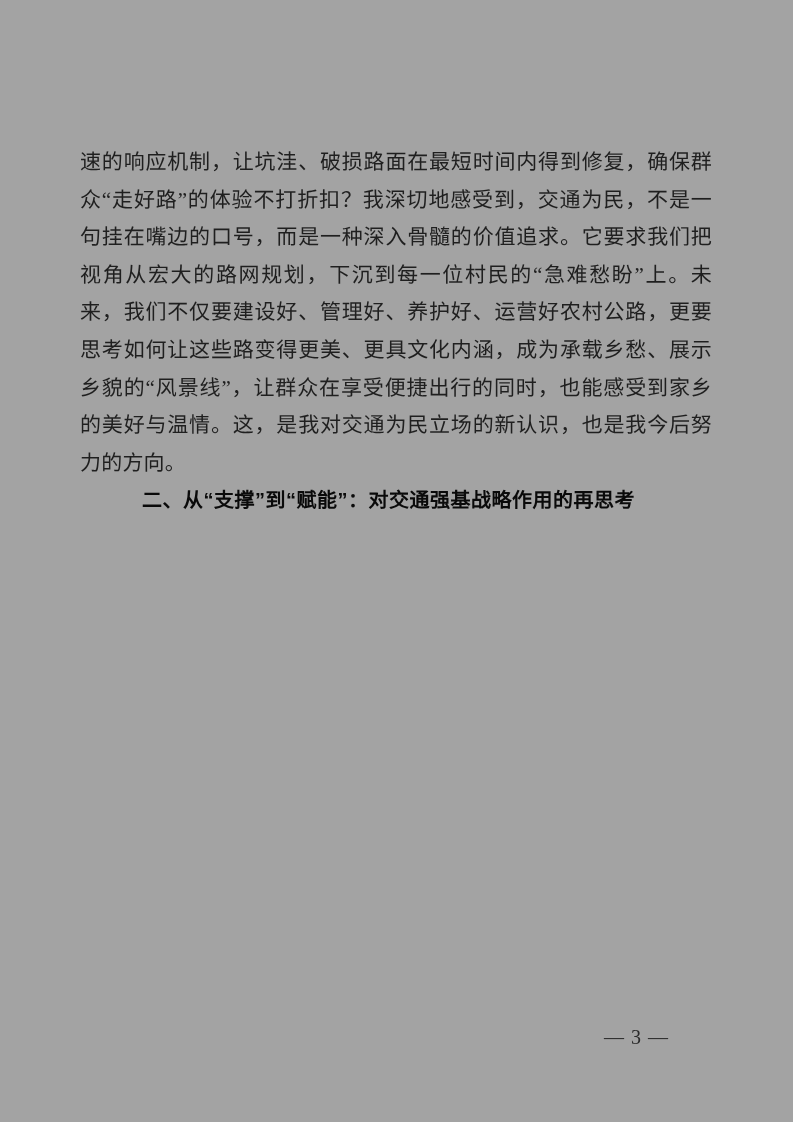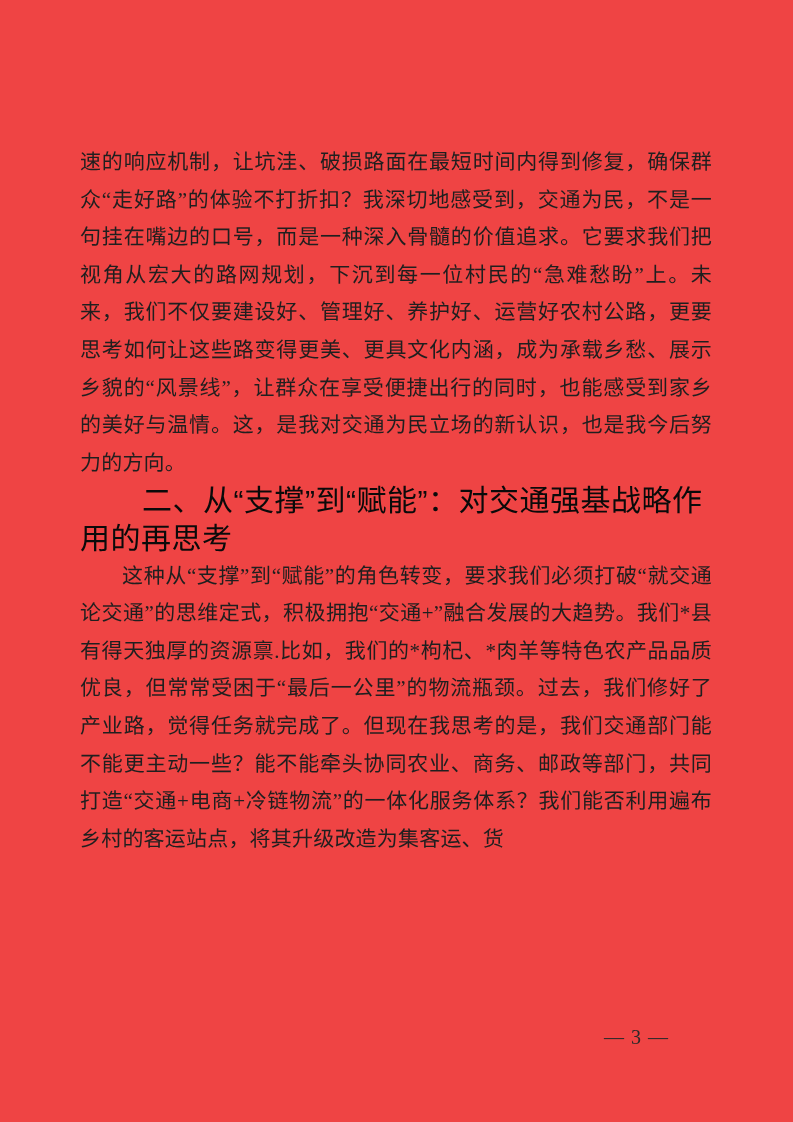--- a/index.html
+++ b/index.html
@@ -4,21 +4,21 @@
 <style>
   html, body {
     margin: 0;
     padding: 0;
     background: #ffffff;
   }
   .page {
     position: relative;
     width: 793px;
     height: 1122px;
-    background: #ef4444;
+    background: #a3a3a3;
     overflow: hidden;
   }
   .content {
     position: absolute;
     left: 80px;
     top: 144px;
     width: 632px;
   }
   .body-para {
     margin: 0;
@@ -31,22 +31,22 @@
   }
   .body-para.indented {
     text-indent: 2em;
   }
   .body-para.continued {
     text-indent: 0;
   }
   .section-heading {
     margin: 0;
     font-family: "Liberation Sans", sans-serif;
-    font-weight: 400;
-    font-size: 30px;
+    font-weight: 700;
+    font-size: 20px;
     line-height: 37.6px;
     color: #0a0a0a;
     text-indent: 62px;
     text-align: left;
     letter-spacing: 0.5px;
   }
   .page-footer {
     position: absolute;
     top: 1026px;
     right: 124px;
@@ -57,16 +57,15 @@
     white-space: nowrap;
   }
 </style>
 </head>
 <body>
 
 <div class="page">
   <div class="content">
     <p class="body-para continued">速的响应机制，让坑洼、破损路面在最短时间内得到修复，确保群众“走好路”的体验不打折扣？我深切地感受到，交通为民，不是一句挂在嘴边的口号，而是一种深入骨髓的价值追求。它要求我们把视角从宏大的路网规划，下沉到每一位村民的“急难愁盼”上。未来，我们不仅要建设好、管理好、养护好、运营好农村公路，更要思考如何让这些路变得更美、更具文化内涵，成为承载乡愁、展示乡貌的“风景线”，让群众在享受便捷出行的同时，也能感受到家乡的美好与温情。这，是我对交通为民立场的新认识，也是我今后努力的方向。</p>
     <h2 class="section-heading">二、从“支撑”到“赋能”：对交通强基战略作用的再思考</h2>
-    <p class="body-para indented">这种从“支撑”到“赋能”的角色转变，要求我们必须打破“就交通论交通”的思维定式，积极拥抱“交通+”融合发展的大趋势。我们*县有得天独厚的资源禀.比如，我们的*枸杞、*肉羊等特色农产品品质优良，但常常受困于“最后一公里”的物流瓶颈。过去，我们修好了产业路，觉得任务就完成了。但现在我思考的是，我们交通部门能不能更主动一些？能不能牵头协同农业、商务、邮政等部门，共同打造“交通+电商+冷链物流”的一体化服务体系？我们能否利用遍布乡村的客运站点，将其升级改造为集客运、货</p>
   </div>
   <div class="page-footer">— 3 —</div>
 </div>
 
 </body></html>

